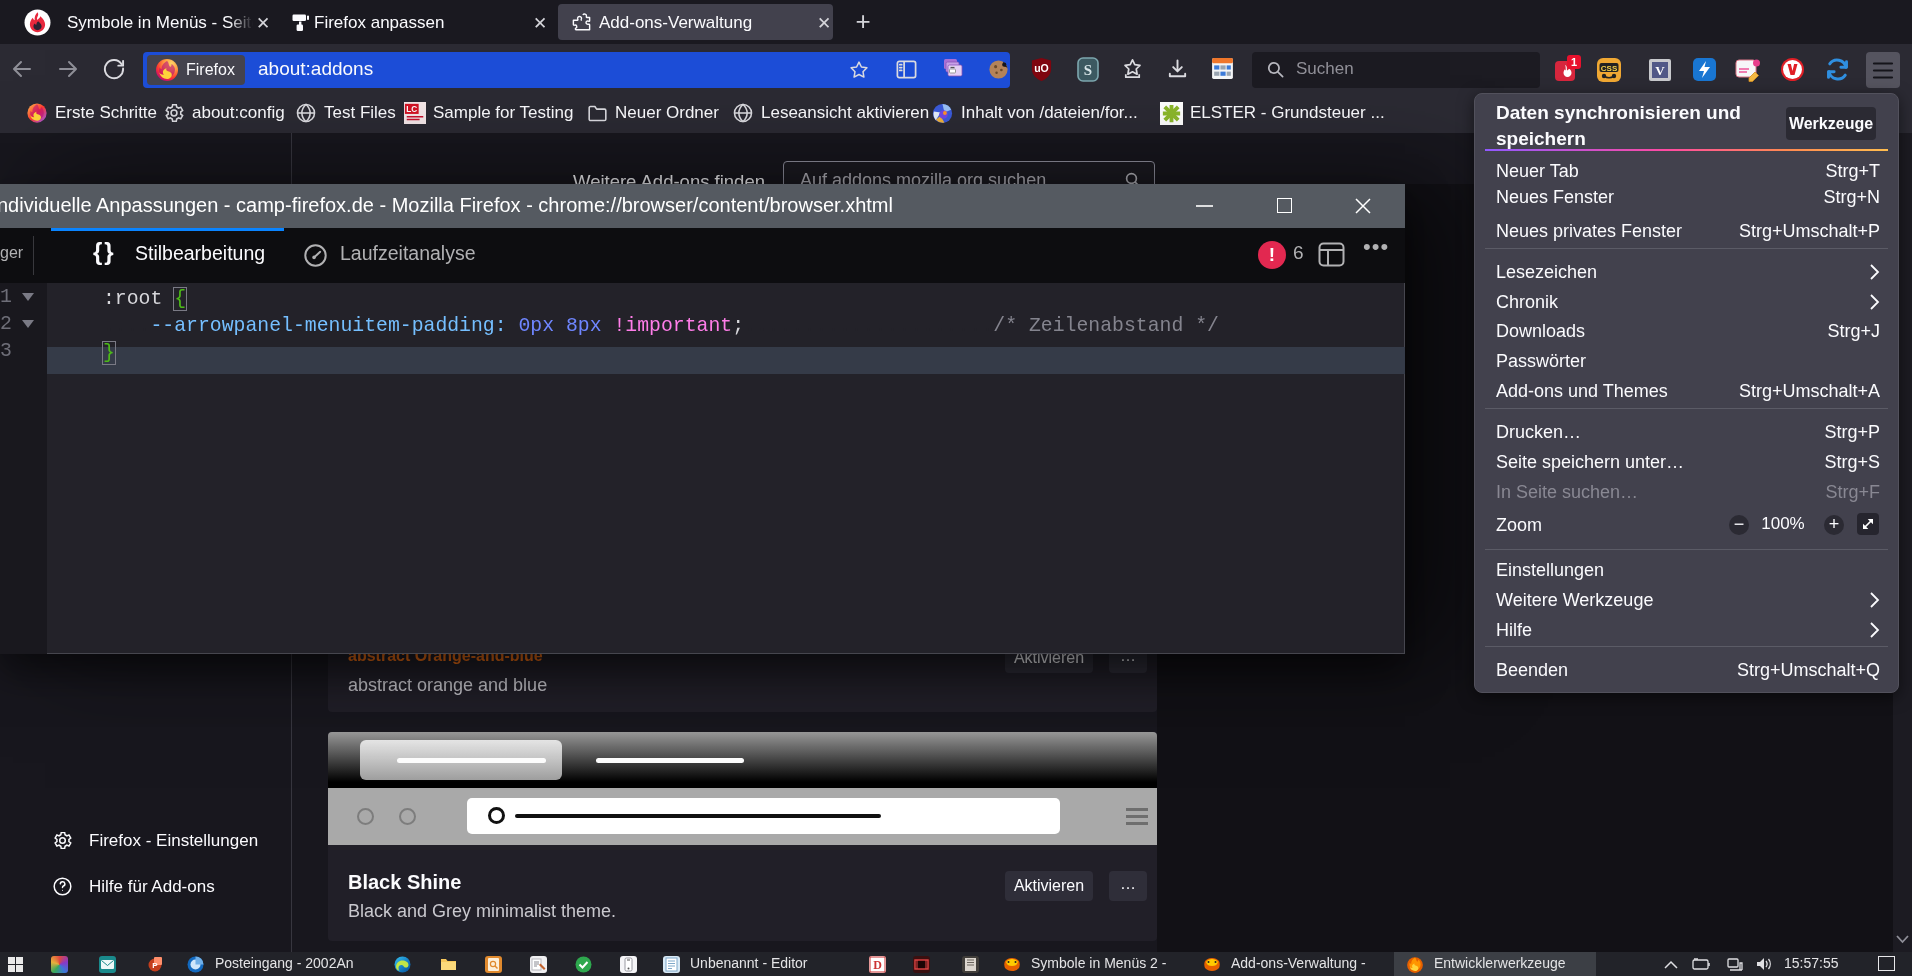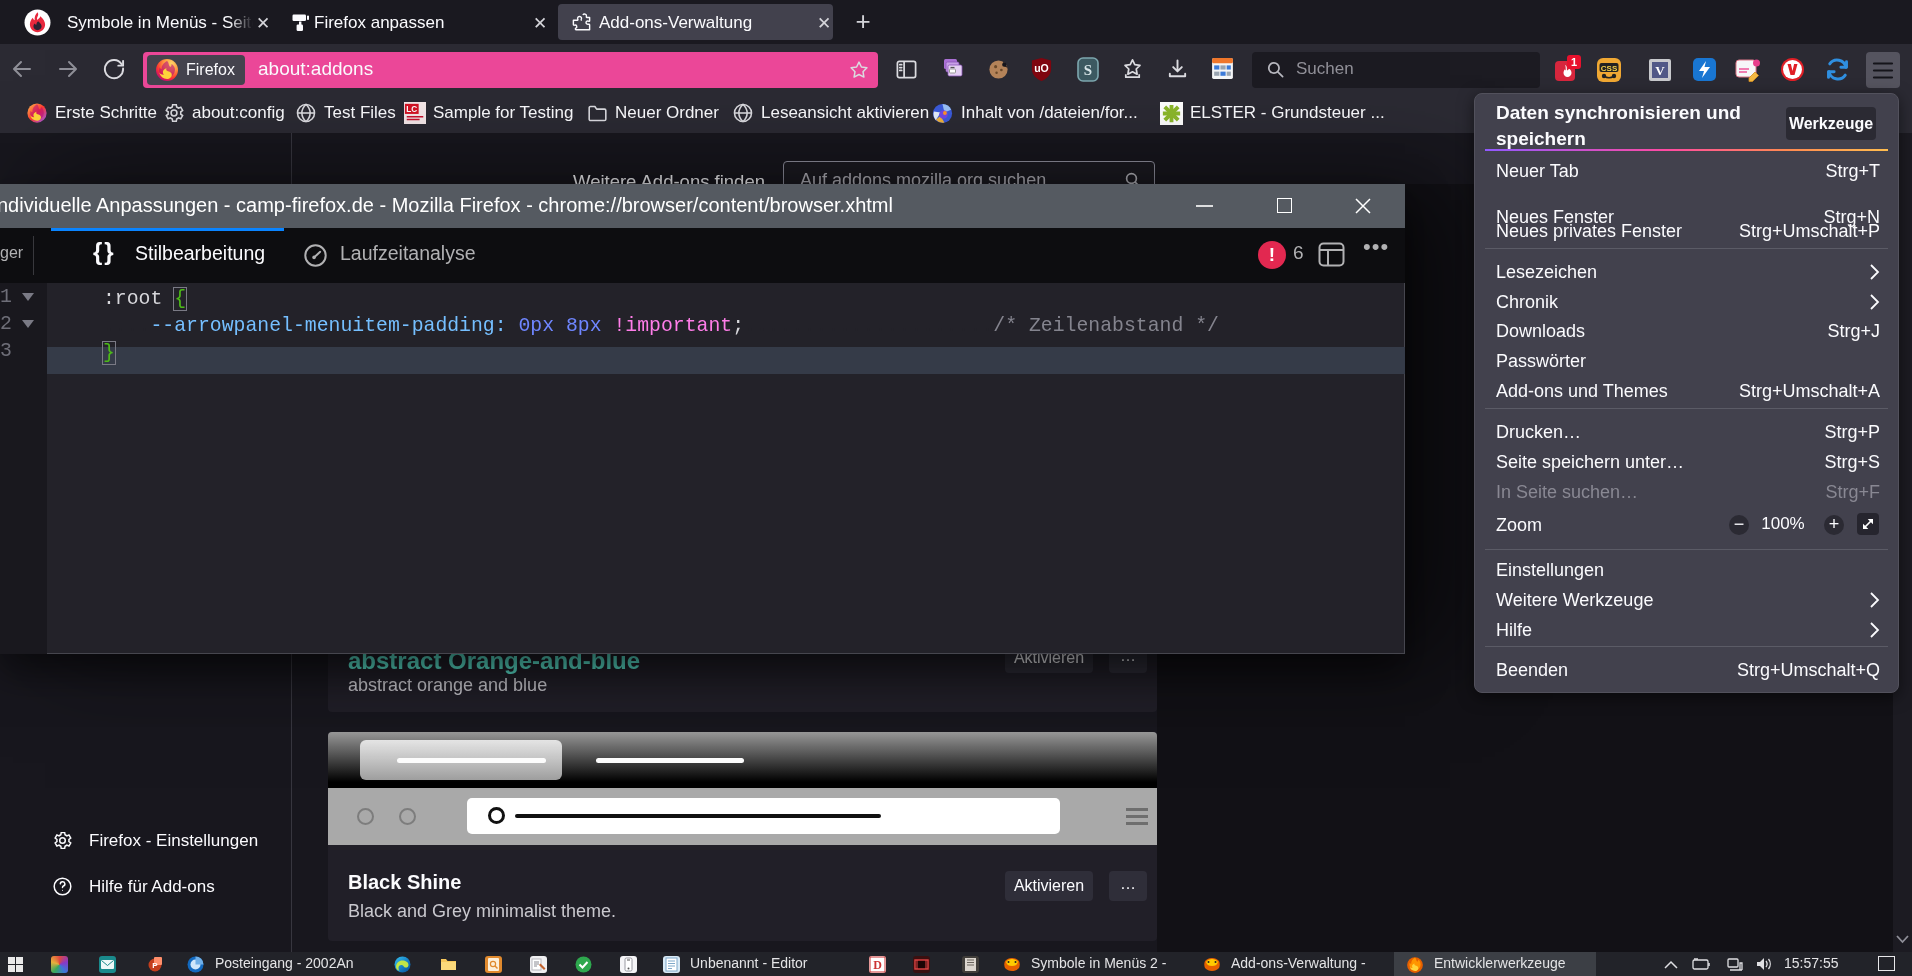--- a/index.html
+++ b/index.html
@@ -5,21 +5,21 @@
   * { margin:0; padding:0; box-sizing:border-box; }
   html,body { width:1912px; height:976px; overflow:hidden; background:#17161d; }
   body { font-family:"Liberation Sans", sans-serif; position:relative; }
   .abs { position:absolute; }
   
   #tabbar { left:0; top:0; width:1912px; height:44px; background:#1a1920; }
   #navbar { left:0; top:44px; width:1912px; height:49px; background:#2b2a33; }
   #bmbar  { left:0; top:93px; width:1912px; height:40px; background:#2b2a33; }
   .tab { top:4px; height:36px; border-radius:4px; color:#fbfbfe; font-size:17px; display:flex; align-items:center; }
   .tabx { color:#d5d5da; font-size:17px; margin-left:8px; }
-  .urlbar { left:143px; top:8px; width:735px; height:36px; background:#ec4899; border-radius:4px; }
+  .urlbar { left:143px; top:8px; width:867px; height:36px; background:#1d4ed8; border-radius:4px; }
   .chip { left:4px; top:3px; height:30px; background:#45444f; border-radius:4px; display:flex; align-items:center; padding:0 10px 0 8px; color:#fbfbfe; font-size:16px; }
   .searchbar { left:1252px; top:8px; width:288px; height:36px; background:#1c1b22; border-radius:4px; color:#929199; font-size:17px; }
   .burger { left:1866px; top:8px; width:34px; height:36px; background:#55545f; border-radius:4px; }
   .bm { color:#fbfbfe; font-size:17px; display:flex; align-items:center; top:7px; height:26px; }
   .bm .ic { margin-right:7px; }
   
   #content { left:0; top:133px; width:1893px; height:819px; background:#18171e; }
   #sep-v { left:291px; top:133px; width:1px; height:819px; background:#37363f; }
   .card { left:328px; width:829px; background:#211f28; border-radius:4px; }
   
@@ -300,21 +300,21 @@
   <div class="abs" style="left:52px;top:743px;color:#fbfbfe;font-size:17px;display:flex;align-items:center;">
     <svg width="21" height="21" viewBox="0 0 24 24" fill="none" stroke="#fbfbfe" stroke-width="1.7" style="margin-right:16px">
         <circle cx="12" cy="12" r="9.5"></circle>
         <path d="M9.5 9a2.6 2.6 0 1 1 3.5 2.5c-.8.3-1 .8-1 1.7" stroke-linecap="round"></path>
         <circle cx="12" cy="16.4" r="0.6" fill="#fbfbfe" stroke="none"></circle>
       </svg>
     Hilfe für Add-ons
   </div>
 
   <div class="abs card" style="top:490px;height:89px;">
-    <span class="abs" style="left:20px;top:24px;color:#5eead4;font-size:24px;font-weight:bold;">abstract Orange-and-blue</span>
+    <span class="abs" style="left:20px;top:24px;color:#f97316;font-size:16px;font-weight:bold;">abstract Orange-and-blue</span>
     <span class="abs" style="left:20px;top:52px;color:#c9c8ce;font-size:18px;">abstract orange and blue</span>
     <div class="abs" style="left:677px;top:20px;width:88px;height:30px;background:#2f2e39;border-radius:4px;color:#fbfbfe;font-size:16px;text-align:center;line-height:30px;">Aktivieren</div>
     <div class="abs" style="left:781px;top:20px;width:38px;height:30px;background:#2f2e39;border-radius:4px;color:#fbfbfe;font-size:16px;text-align:center;line-height:26px;">…</div>
   </div>
 
   <div class="abs card" style="top:599px;height:209px;">
 
     <div class="abs" style="left:0;top:0;width:829px;height:113px;border-radius:4px 4px 0 0;overflow:hidden;">
       <div class="abs" style="left:0;top:0;width:829px;height:56px;background:linear-gradient(#9a9a9a,#3c3c3c 55%,#000 90%);"></div>
       <div class="abs" style="left:32px;top:8px;width:202px;height:40px;border-radius:6px;background:linear-gradient(#e8e8e8,#9f9f9f);"></div>
@@ -390,21 +390,21 @@
   </div>
 </div>
 <div id="panel" class="abs">
   <div class="abs" style="left:21px;top:6px;width:300px;font-weight:bold;font-size:19px;line-height:26px;">Daten synchronisieren und speichern</div>
   <div class="abs" style="left:311px;top:13px;width:90px;height:33px;background:#2b2a33;border-radius:4px;font-weight:bold;font-size:16px;text-align:center;line-height:33px;">Werkzeuge</div>
   <div class="abs" style="left:10px;top:55px;right:10px;height:2px;background:linear-gradient(90deg,#9059ff,#ff4aa2 45%,#ff8a50 75%,#ffbd4f);"></div>
   <div class="mi" style="top:62px;">
       <span>Neuer Tab</span>
       <span>Strg+T</span>
     </div>
-  <div class="mi" style="top:108px;text-align:center;">
+  <div class="mi" style="top:88px;text-align:center;">
       <span>Neues Fenster</span>
       <span>Strg+N</span>
     </div>
   <div class="mi" style="top:122px;">
       <span>Neues privates Fenster</span>
       <span>Strg+Umschalt+P</span>
     </div>
   <div class="msep" style="top:154px;"></div>
   <div class="mi" style="top:163px;">
       <span>Lesezeichen</span>

